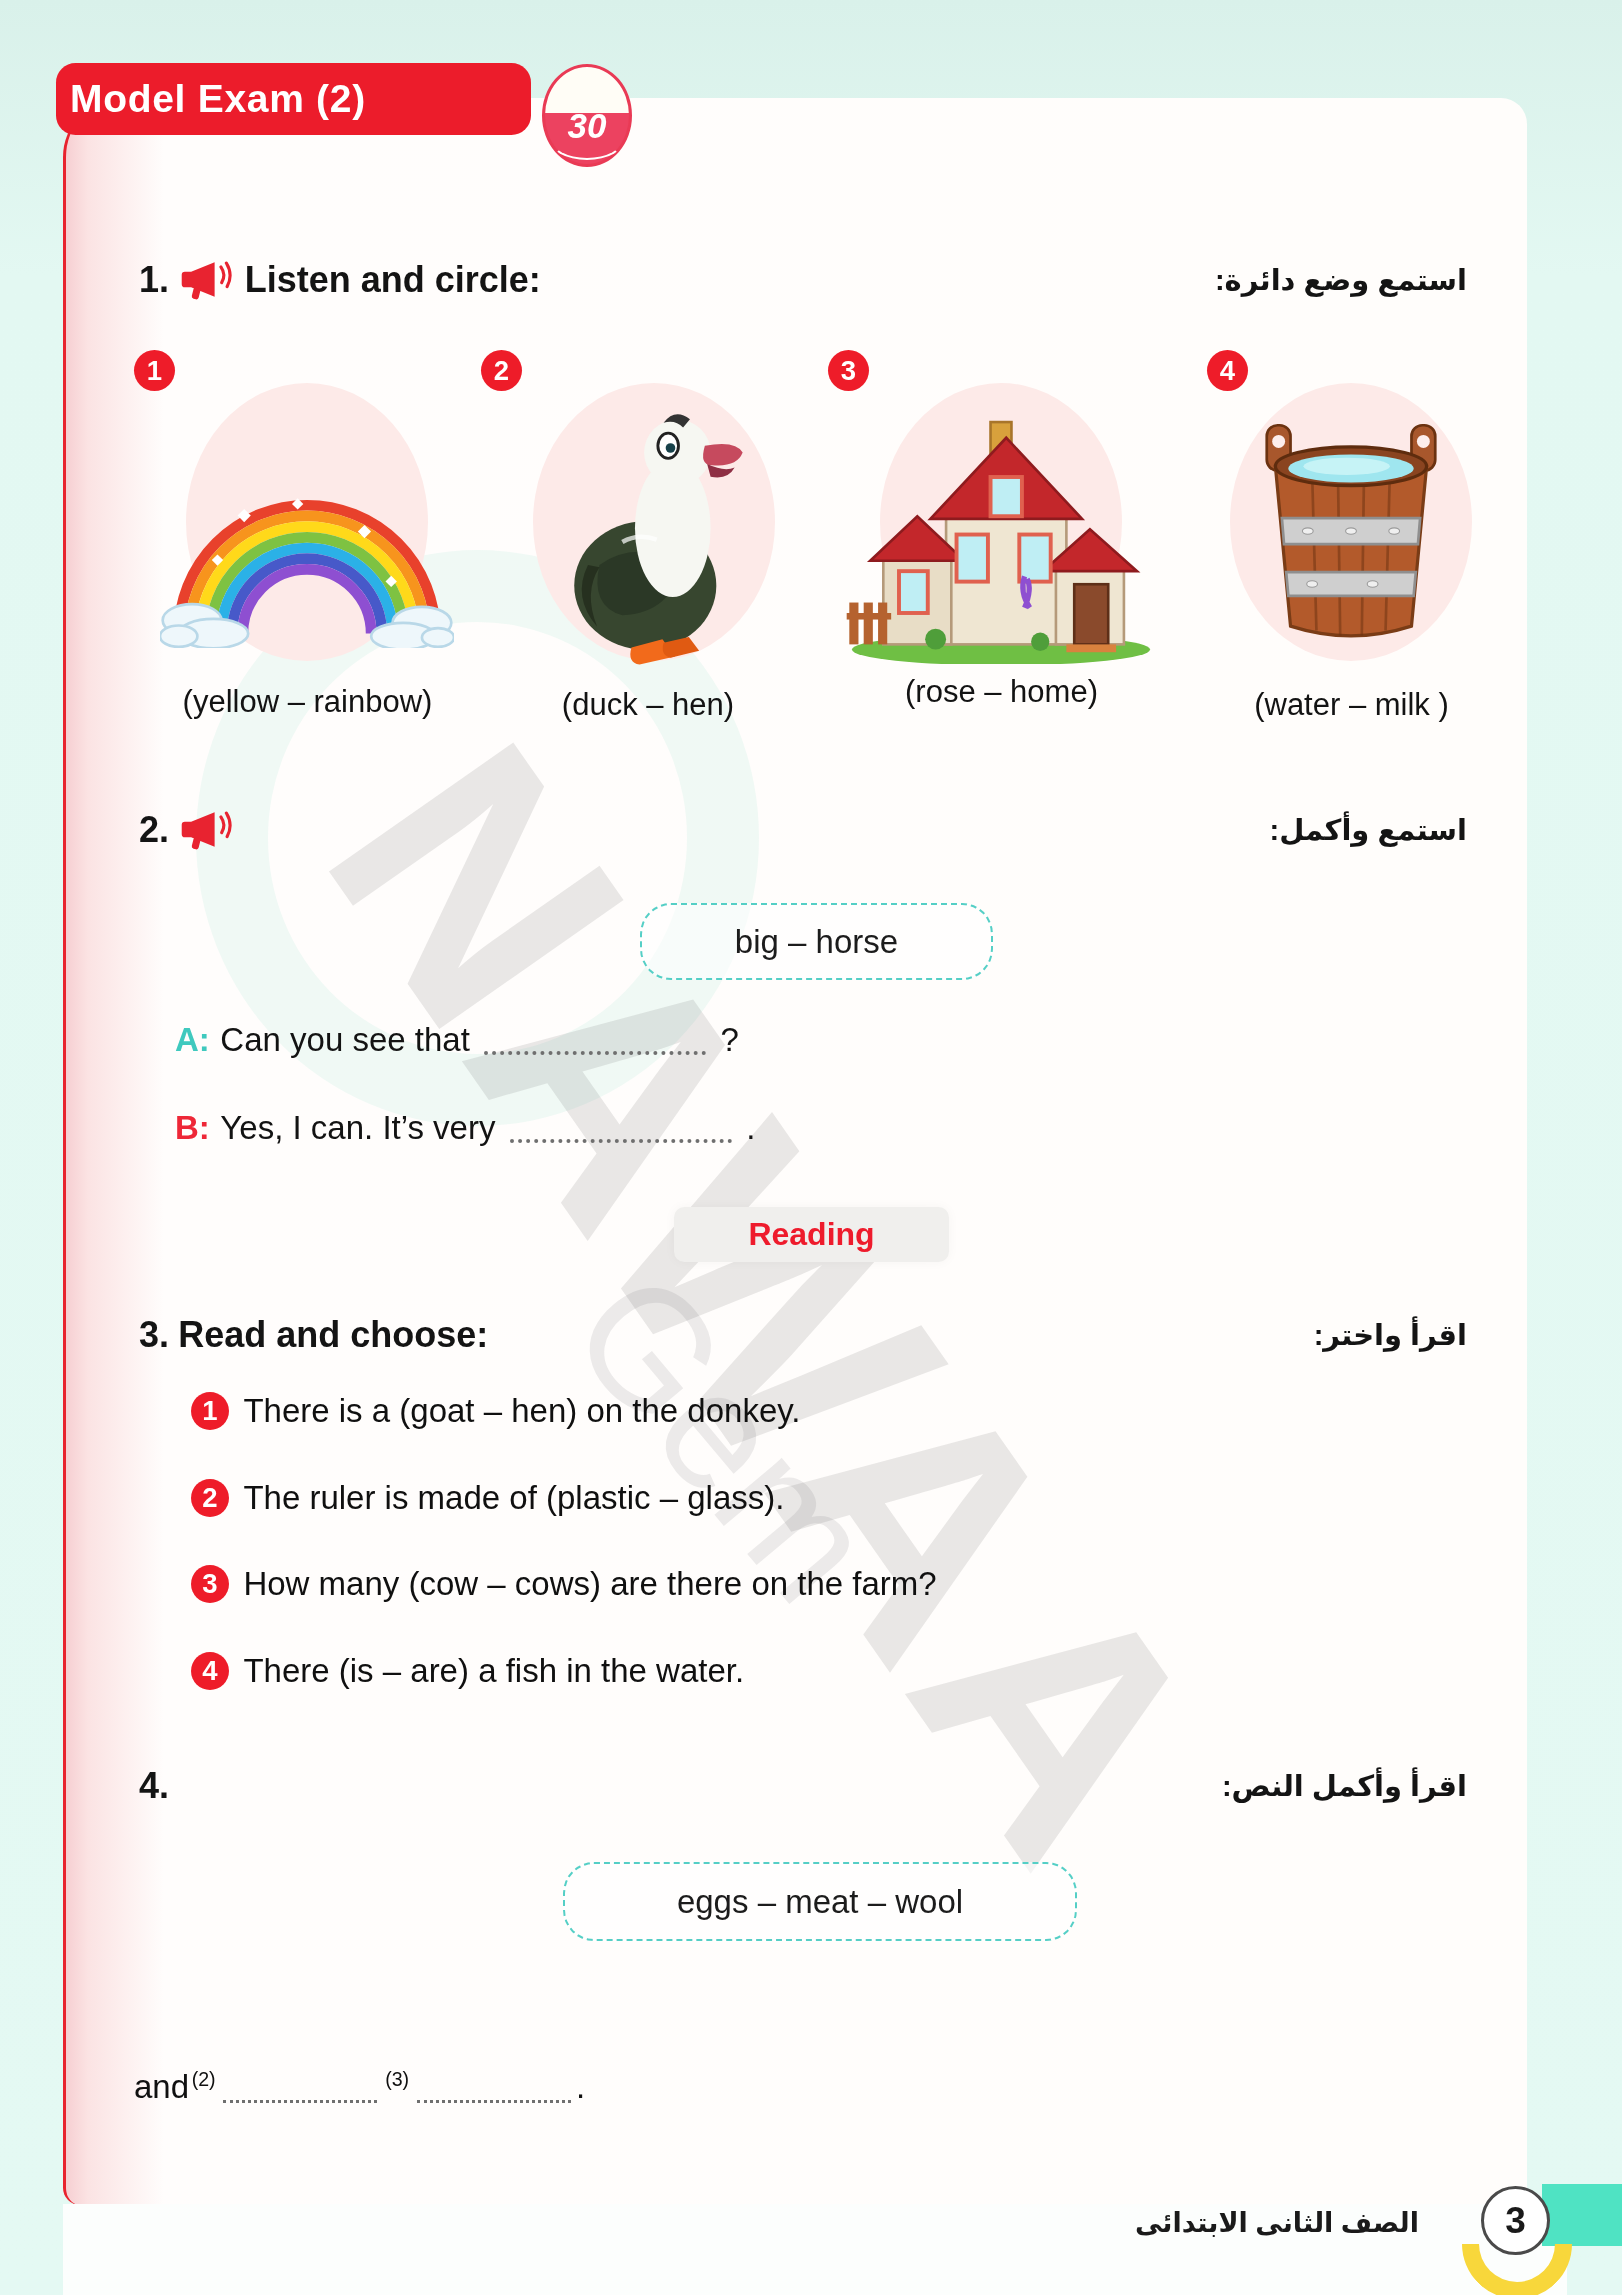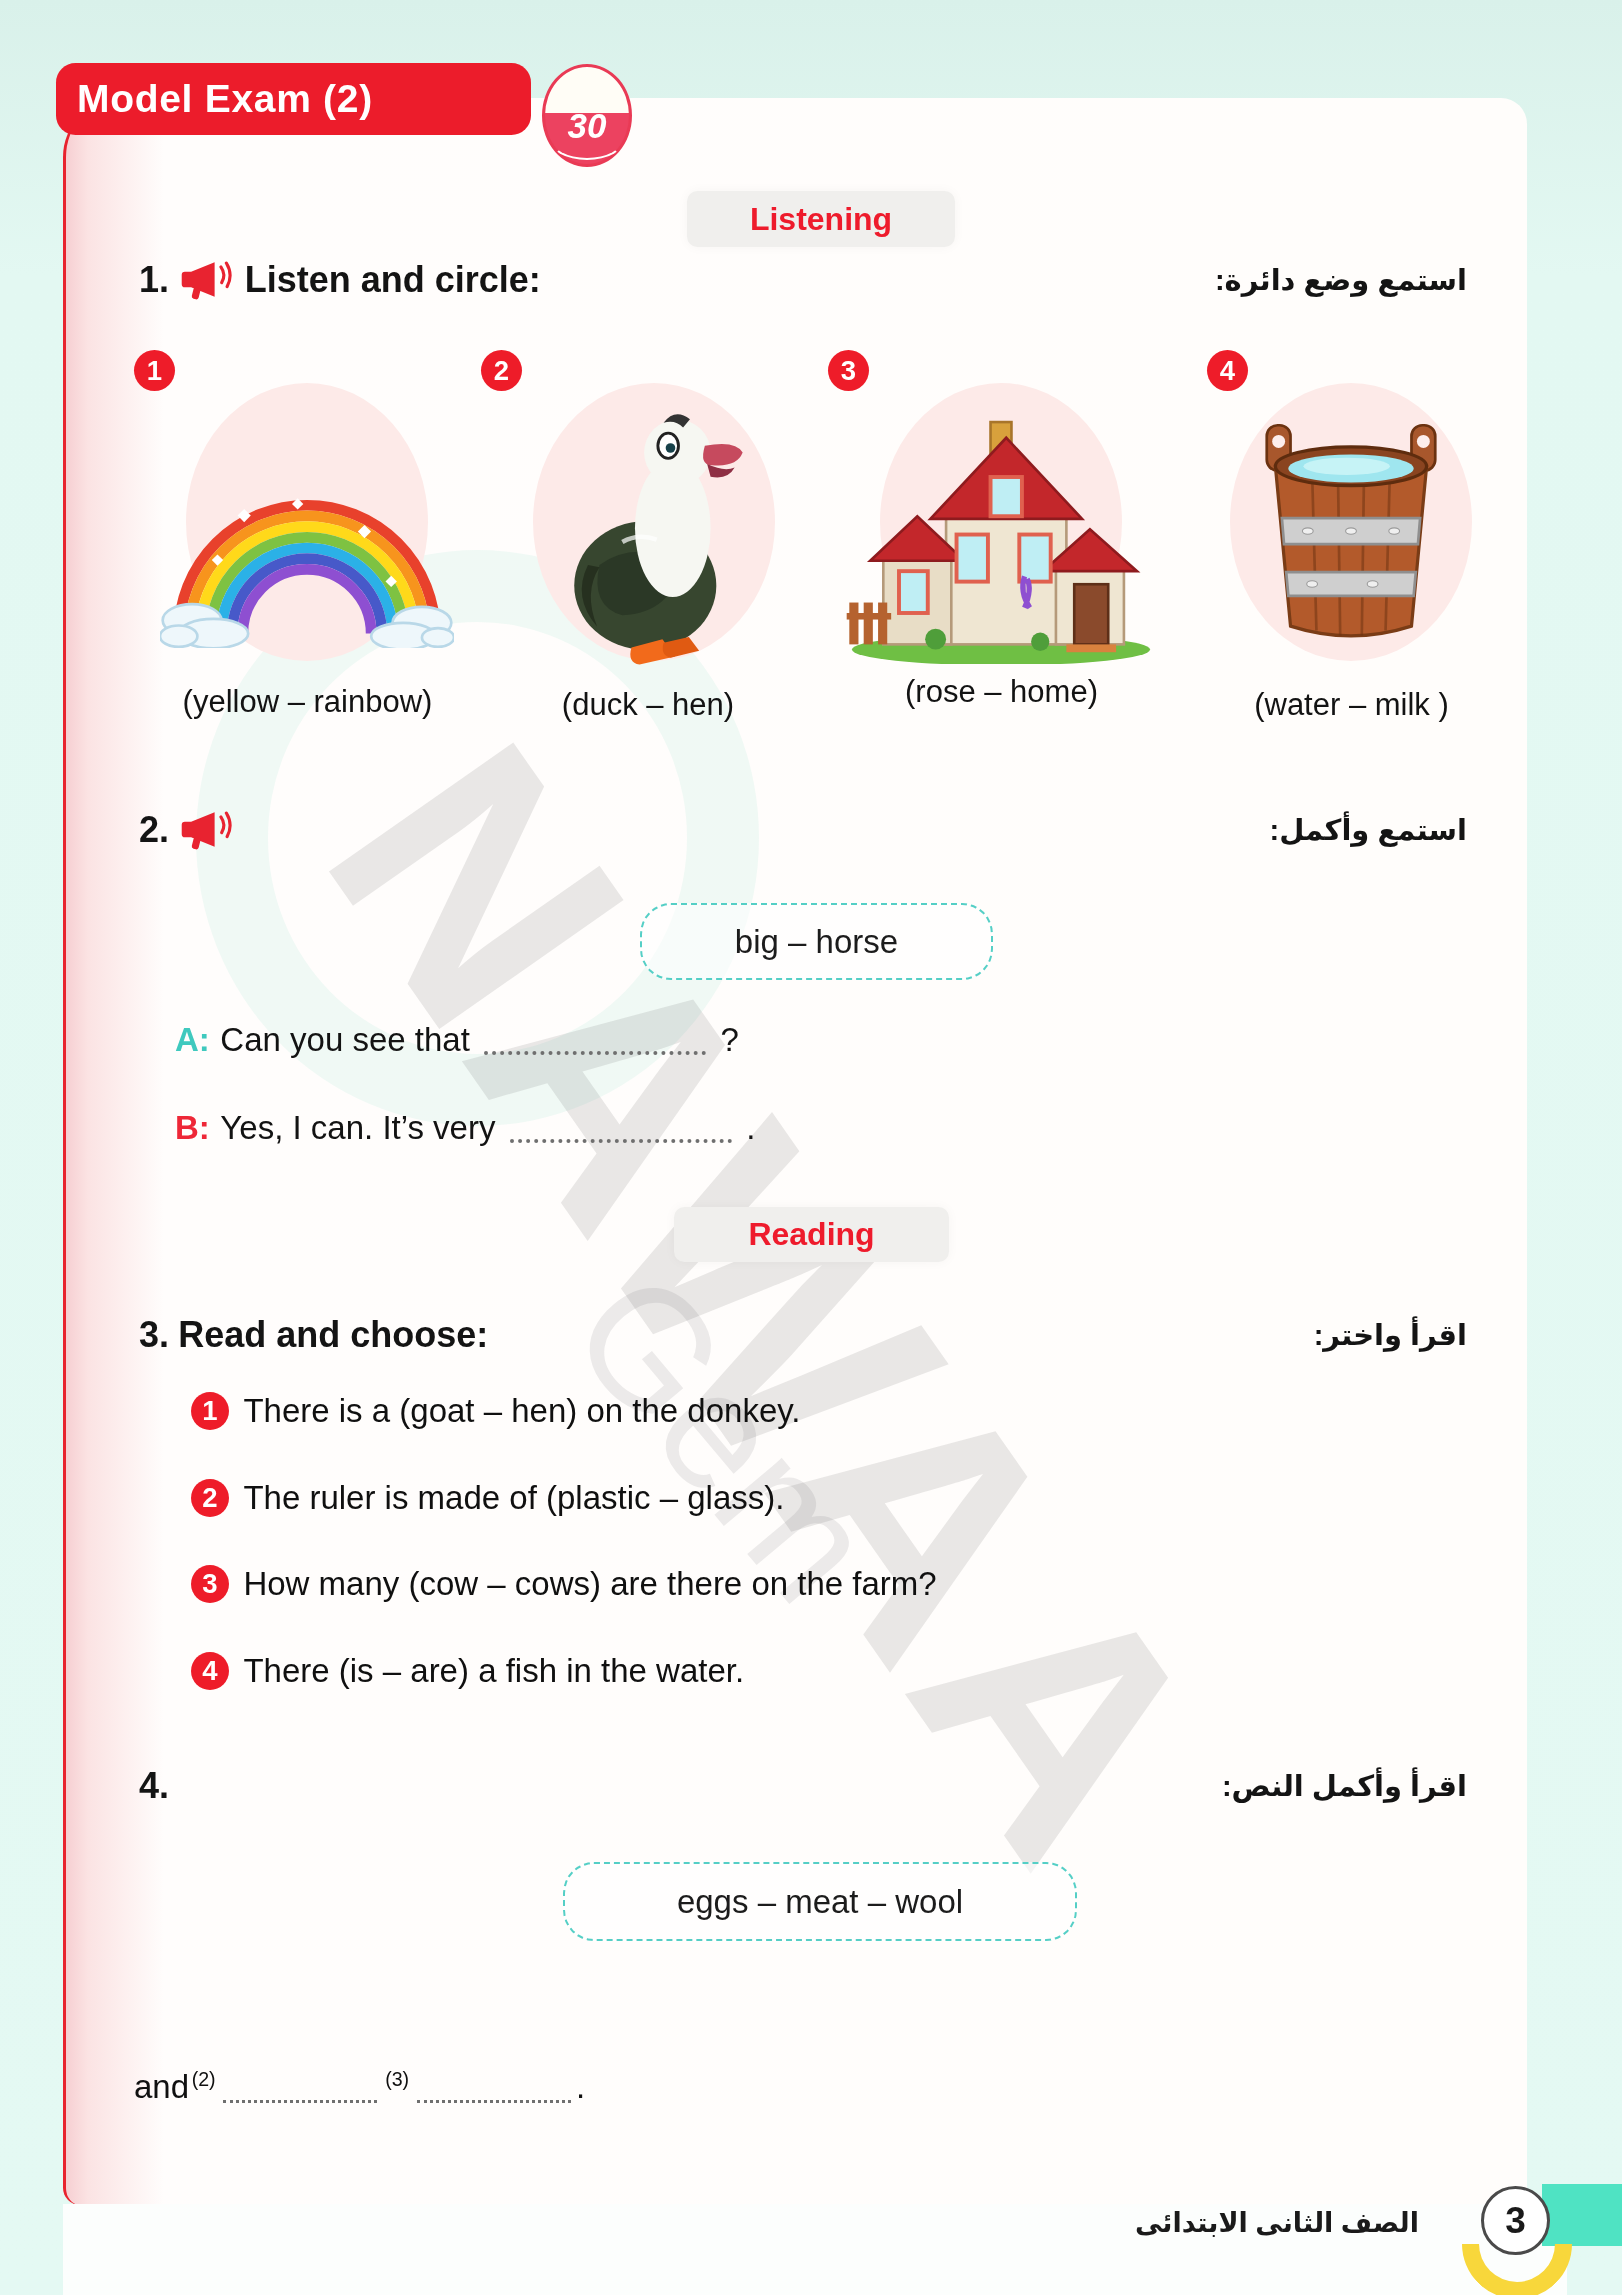--- a/index.html
+++ b/index.html
@@ -9,21 +9,21 @@
 
   
   #card{position:absolute;left:63px;top:98px;width:1461px;height:2107px;
         background:linear-gradient(90deg,#f6cfd2 0px,#fbe3e3 22px,#fffdfc 98px,#fffdfb 100%);
         border-left:3.9px solid #e8232e;border-radius:59px 26px 17px 17px;z-index:0;}
   #card-bottom{position:absolute;left:63px;top:2204px;width:1504px;height:92px;background:#fcfefd;z-index:0;}
 
   
   #tab{position:absolute;left:56px;top:63px;width:475px;height:72px;background:#ec1c2b;border-radius:19.6px;
        display:flex;align-items:center;z-index:3;}
-  #tab span{color:#fff;font-weight:bold;font-size:39px;padding-left:21px;letter-spacing:0.7px;}
+  #tab span{color:#fff;font-weight:bold;font-size:39px;padding-left:14px;letter-spacing:0.7px;}
   #badge{position:absolute;left:542px;top:64px;width:84px;height:97px;border-radius:50%;
          border:3.3px solid #e93a55;background:linear-gradient(180deg,#fffdf6 47%,#ec4260 47%);z-index:3;}
   #badge .inner-arc{position:absolute;left:3.9px;right:3.9px;bottom:3.9px;height:39px;border:2.6px solid transparent;border-bottom-color:#fff;border-radius:50%;}
   #badge .score{position:absolute;left:0;right:0;bottom:18.3px;text-align:center;color:#fff;font-weight:bold;font-style:italic;font-size:35px;}
 
   
   .chip{position:absolute;background:#f0efed;border-radius:10.5px;display:flex;align-items:center;justify-content:center;
         font-weight:bold;font-size:32px;color:#ee1b2c;z-index:2;box-shadow:0 0 11.8px rgba(0,0,0,0.04);}
 
   
@@ -90,21 +90,20 @@
   <div id="wm-gem">Gem</div>
 
   <div id="tab">
     <span>Model Exam (2)</span>
   </div>
   <div id="badge">
     <div class="inner-arc"></div>
     <div class="score">30</div>
   </div>
 
-  <div class="chip" style="left:687px;top:191px;width:268px;height:56px;">Listening</div>
 
   <div class="sec-row" style="top:254px;height:52px;">
     <span class="sec-no">1.</span>
     <span class="mega">
       <svg width="56" height="47" viewBox="0 0 70 60">
         <path d="M6 8 L6 52 L36 40 L44 40 Q48 40 48 36 L48 24 Q48 20 44 20 L36 20 Z" fill="#e82330" transform="scale(-1,1) translate(-52,0)"></path>
         <rect x="18" y="40" width="9" height="15" rx="3" fill="#e82330" transform="rotate(14 22 47)"></rect>
         <path d="M54 14 Q61 24 55 34" stroke="#e82330" stroke-width="4" fill="none" stroke-linecap="round"></path>
         <path d="M61 9 Q70 24 62 39" stroke="#e82330" stroke-width="4" fill="none" stroke-linecap="round"></path>
       </svg>

